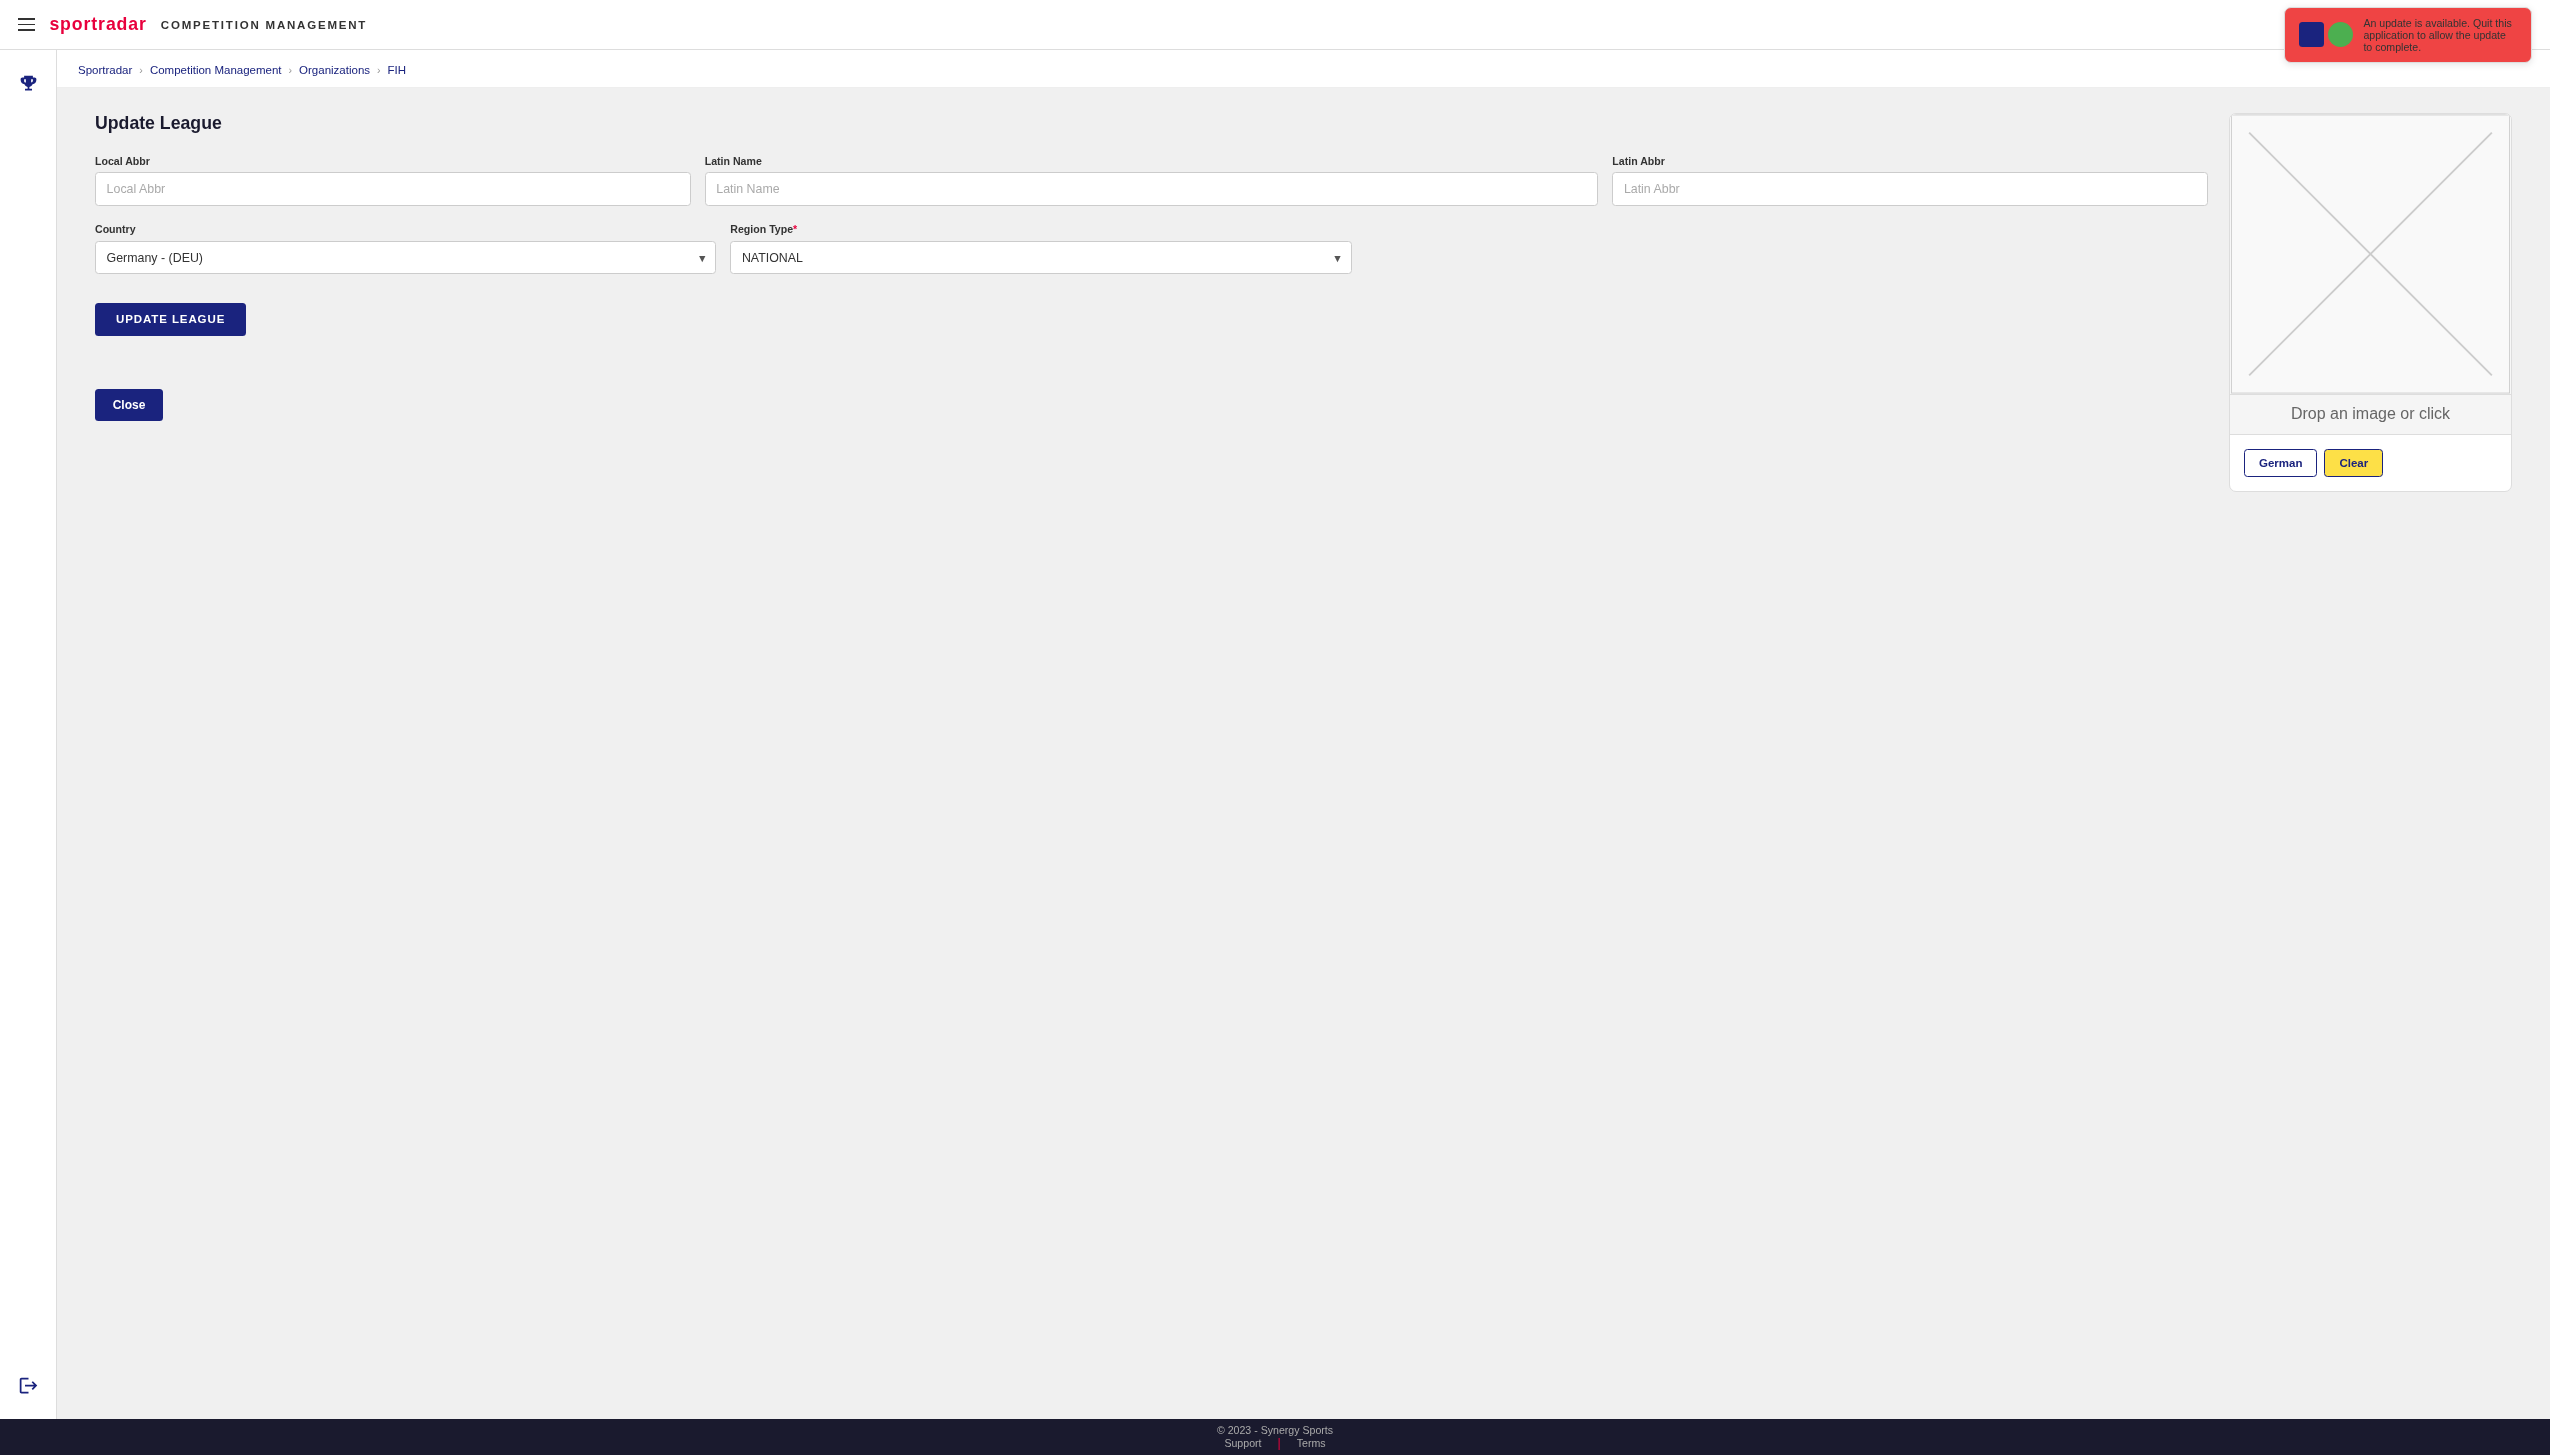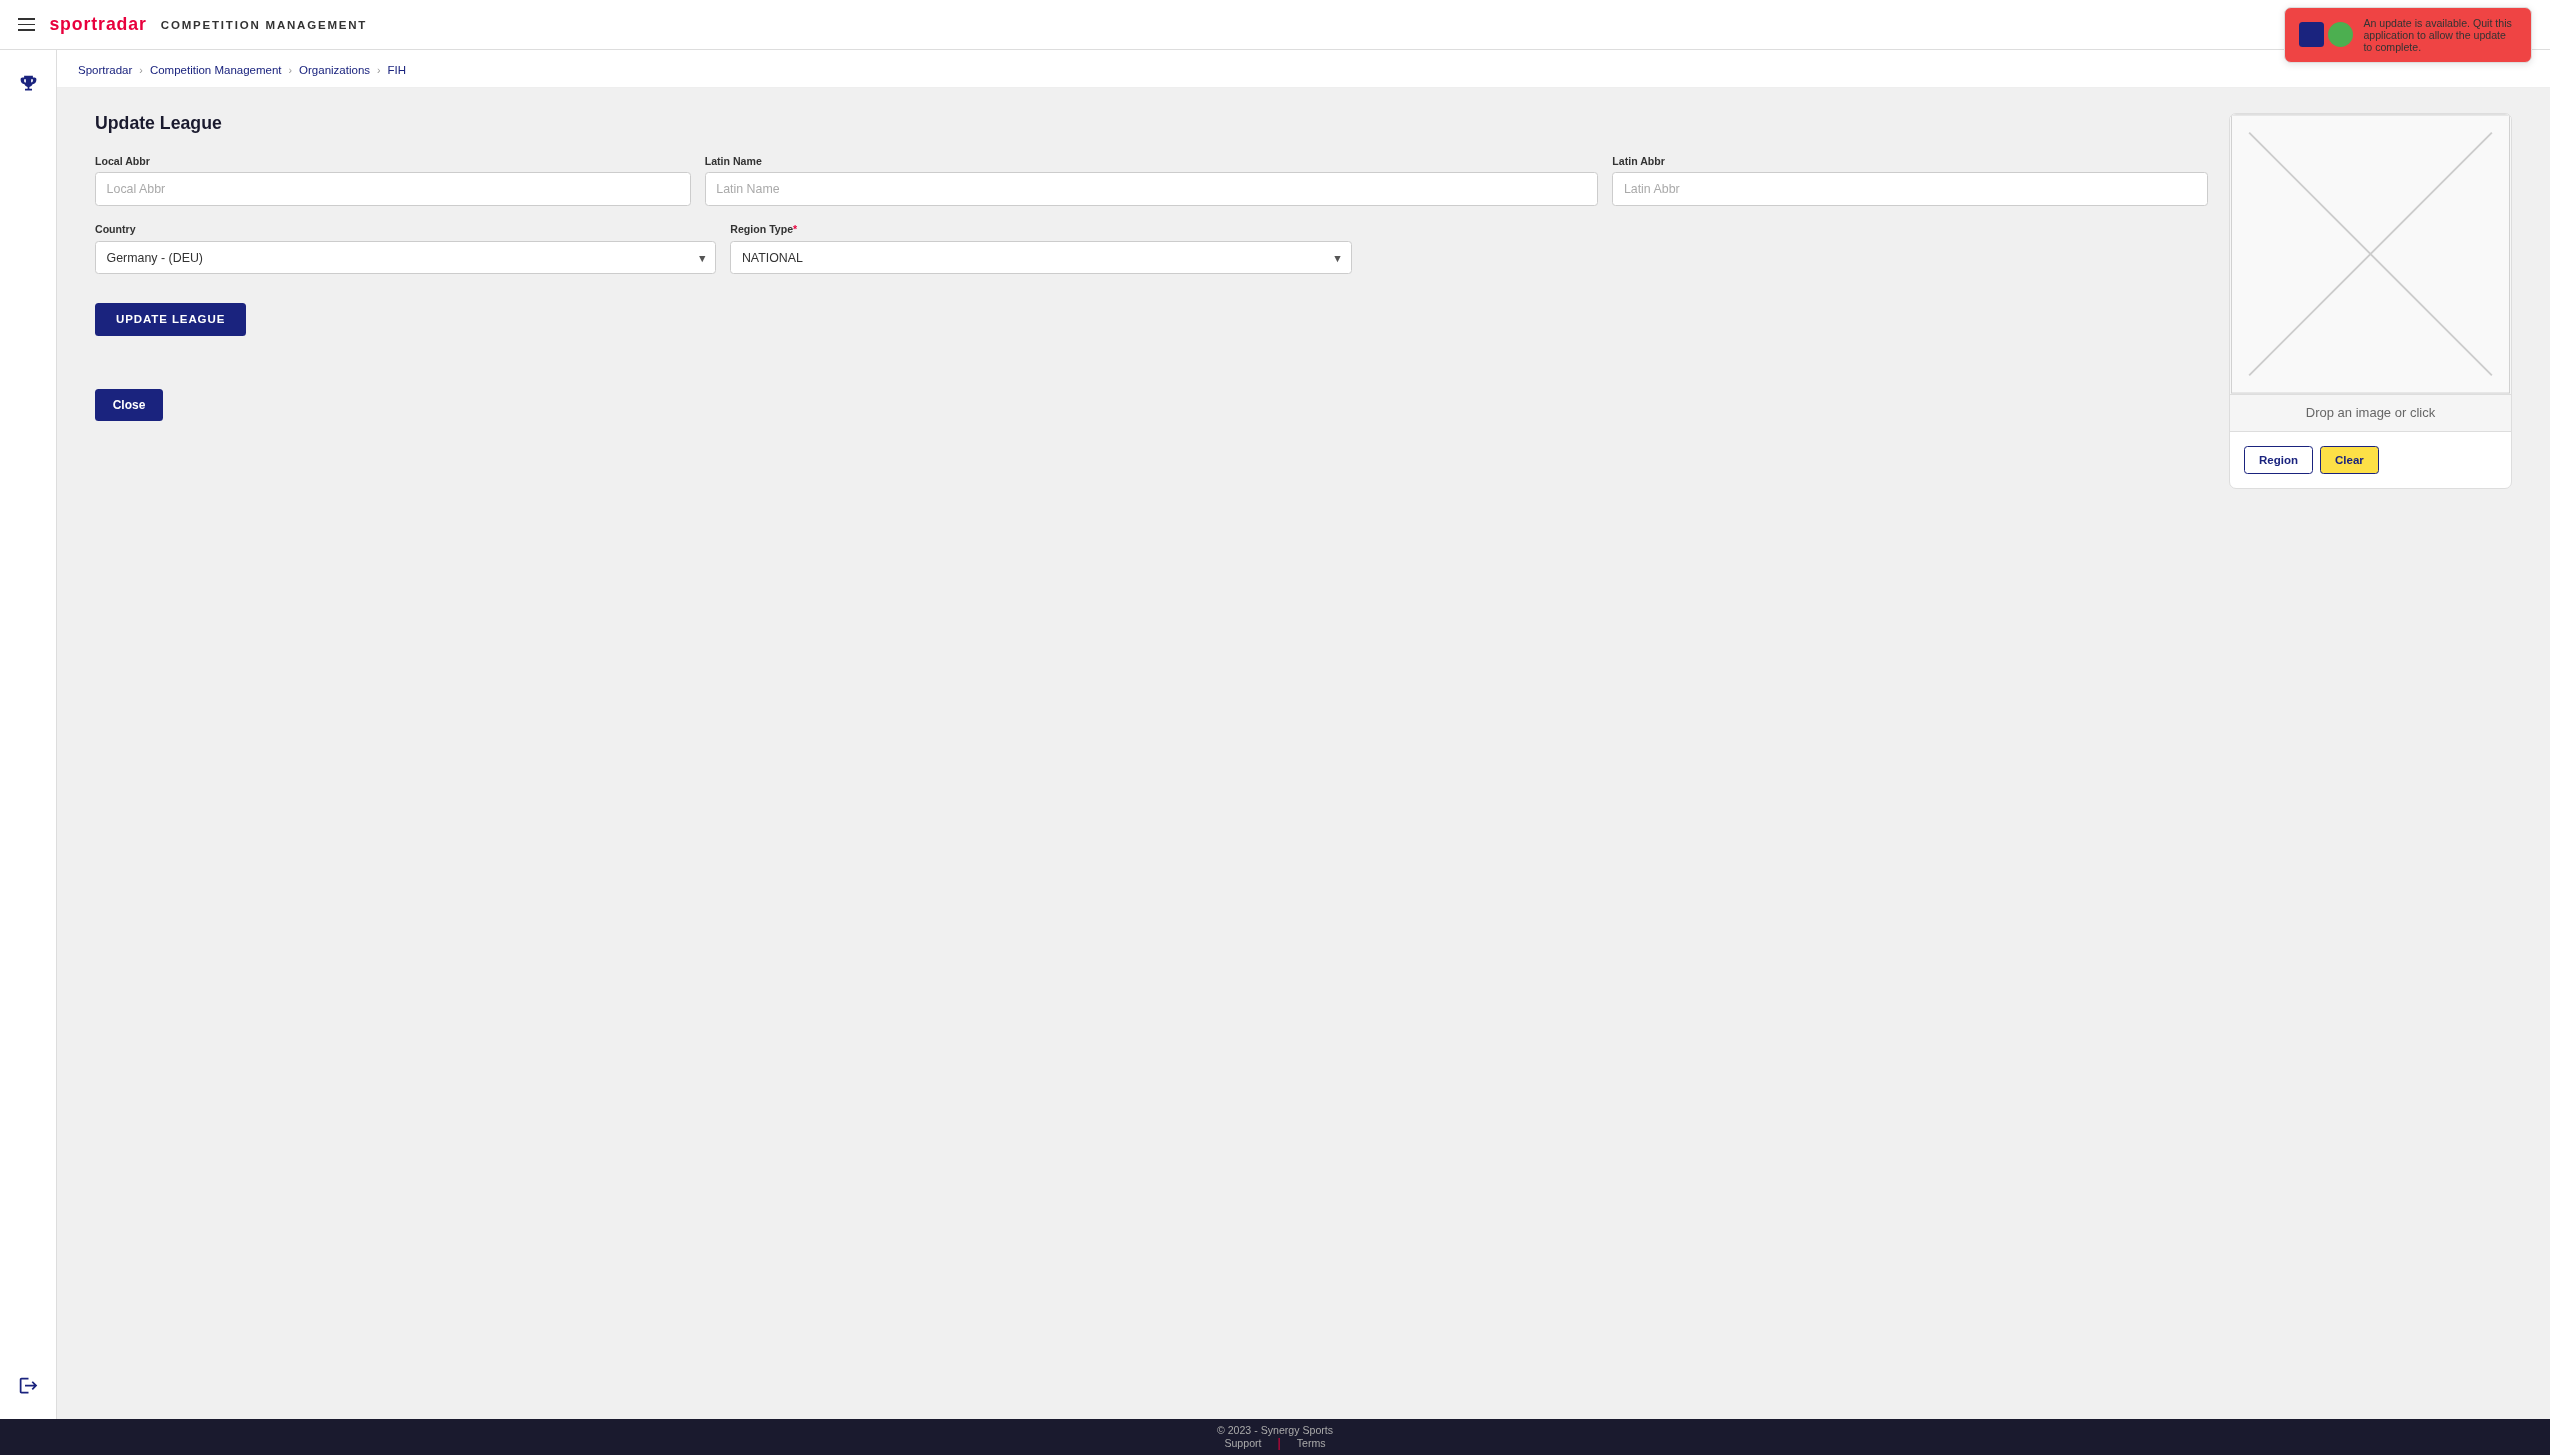--- a/index.html
+++ b/index.html
@@ -200,21 +200,21 @@
     }
     .image-placeholder svg {
       width: 100%;
       height: 100%;
       position: absolute;
       top: 0; left: 0;
     }
     .drop-zone-label {
       position: relative;
       z-index: 1;
-      font-size: 13px;
+      font-size: 16px;
       color: #666;
       text-align: center;
       padding: 10.6px 14px;
       background: #f5f5f5;
       border-bottom: 0.9px solid #ddd;
     }
     .image-actions {
       display: flex;
       gap: 7px;
       padding: 14px;
@@ -368,21 +368,21 @@
           <div class="image-placeholder">
 
             <svg viewBox="0 0 300 300" xmlns="http://www.w3.org/2000/svg">
               <line x1="20" y1="20" x2="280" y2="280" stroke="#ccc" stroke-width="2"></line>
               <line x1="280" y1="20" x2="20" y2="280" stroke="#ccc" stroke-width="2"></line>
               <rect x="1" y="1" width="298" height="298" fill="none" stroke="#ccc" stroke-width="1"></rect>
             </svg>
           </div>
           <div class="drop-zone-label">Drop an image or click</div>
           <div class="image-actions">
-            <button class="upload-btn">Region</button>
+            <button class="upload-btn">German</button>
             <button class="clear-btn">Clear</button>
           </div>
         </div>
       </div>
     </div>
   </div>
 </div>
 
 <div class="footer">
   <span>© 2023 - Synergy Sports</span>

